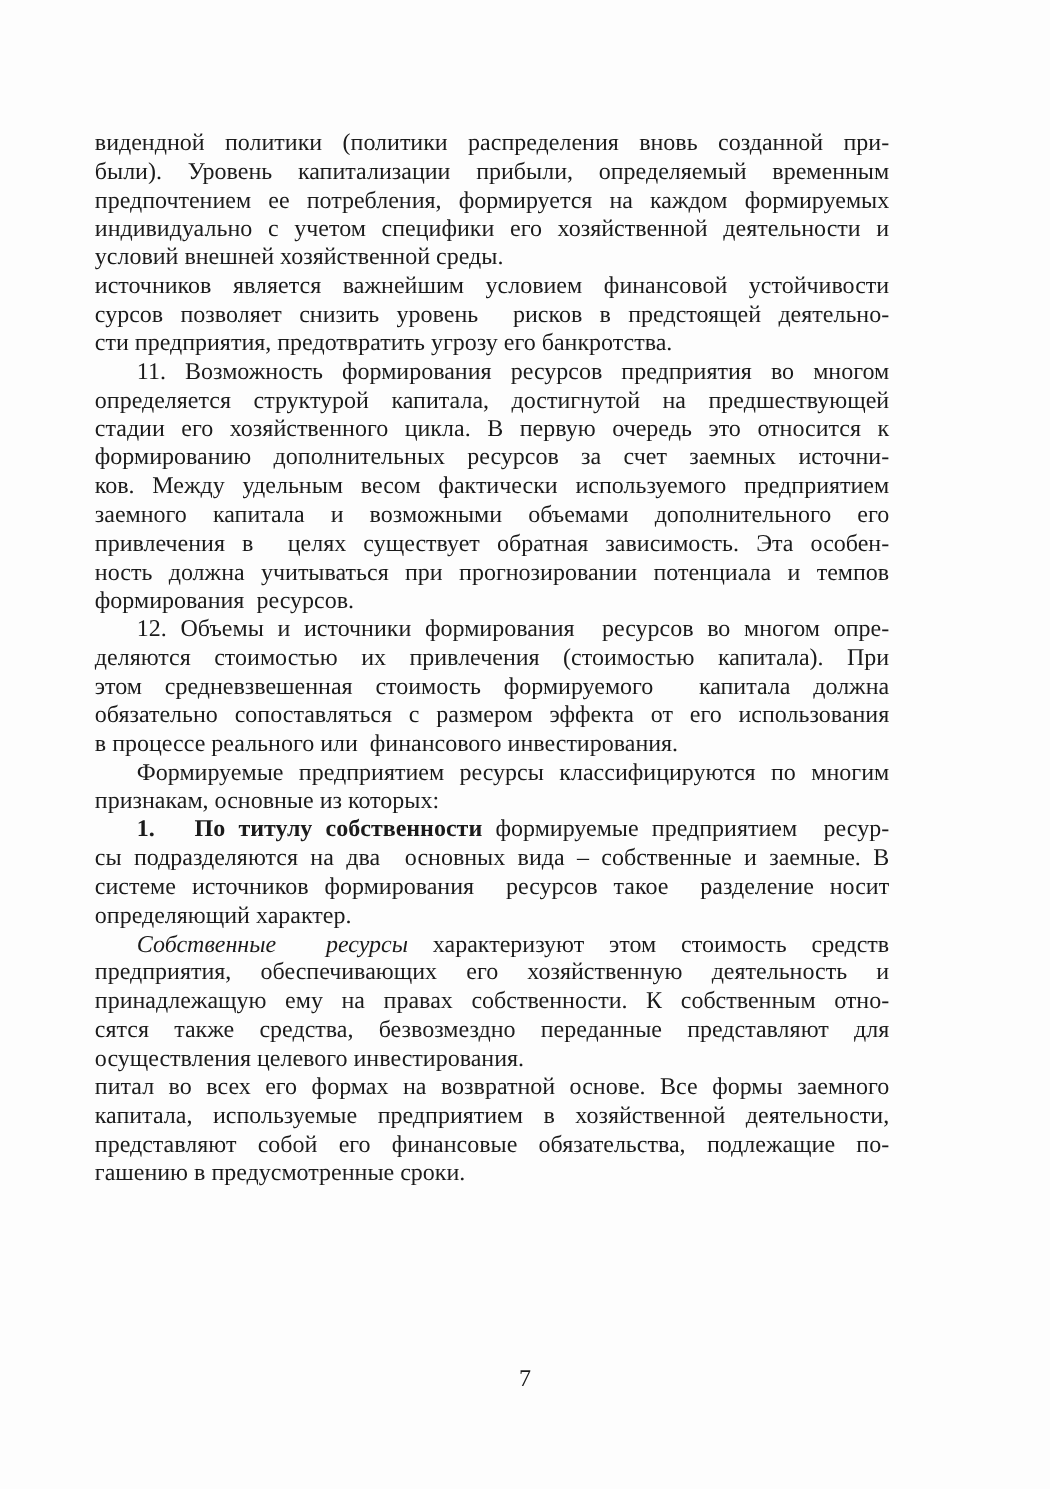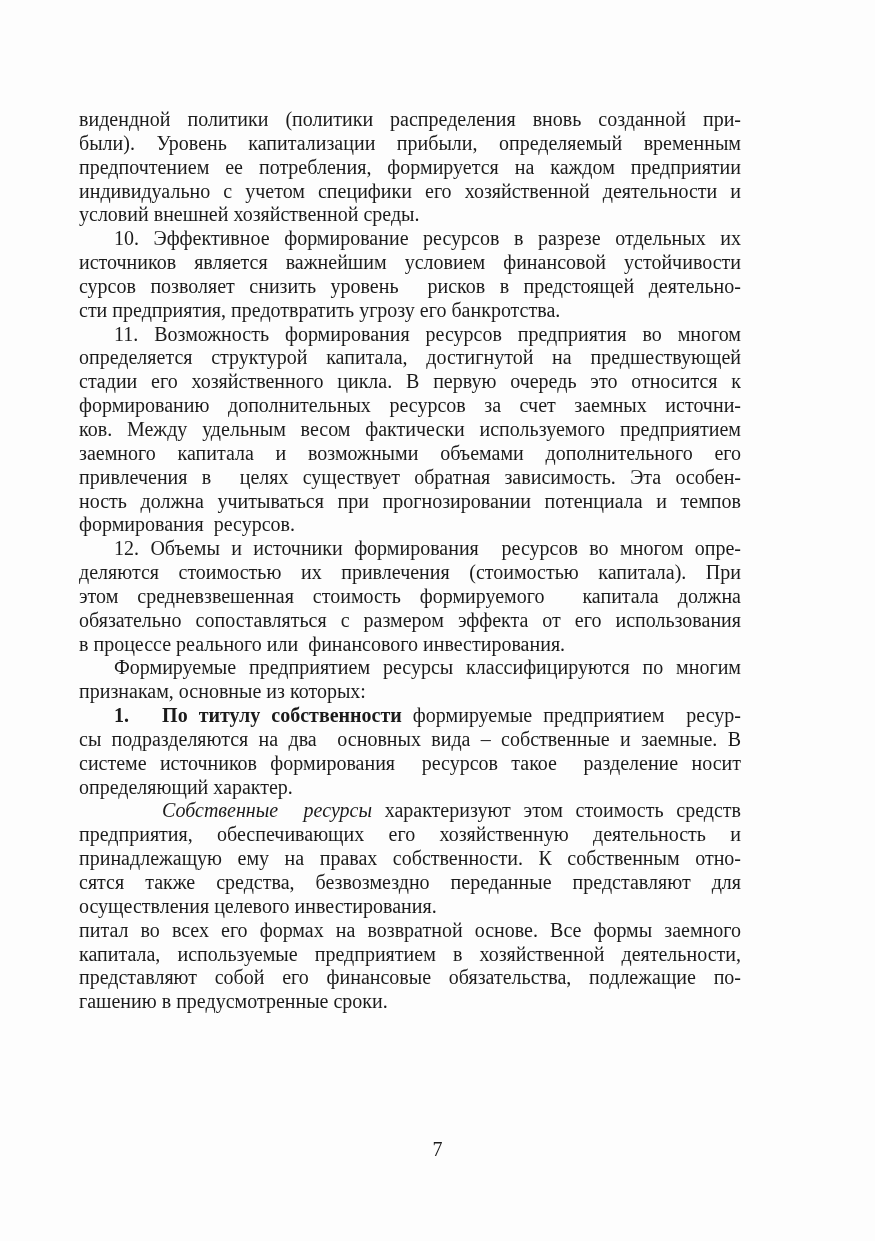--- a/index.html
+++ b/index.html
@@ -29,42 +29,41 @@
     text-align-last: justify;
     white-space: normal;
   }
   .line.last {
     text-align-last: left;
   }
   .line.indent {
     text-indent: 35px;
   }
   .b { font-weight: bold; }
-  .i { font-style: italic; margin-left: 48px; }
+  .i { font-style: italic; }
   .page-number {
     position: absolute;
     left: 0;
     top: 1138px;
     width: 875px;
     text-align: center;
     font-size: 20px;
     line-height: 23.85px;
   }
 </style>
 </head>
 <body>
 
 <div class="page">
   <div class="text-block">
       <div class="line"><span>видендной политики (политики распределения вновь созданной при-</span></div>
       <div class="line"><span>были). Уровень капитализации прибыли, определяемый временным</span></div>
-      <div class="line"><span>предпочтением ее потребления, формируется на каждом предприятии</span></div>
+      <div class="line"><span>предпочтением ее потребления, формируется на каждом формируемых</span></div>
       <div class="line"><span>индивидуально с учетом специфики его хозяйственной деятельности и</span></div>
       <div class="line last"><span>условий внешней хозяйственной среды.</span></div>
-      <div class="line indent"><span>10. Эффективное формирование ресурсов в разрезе отдельных их</span></div>
       <div class="line"><span>источников является важнейшим условием финансовой устойчивости</span></div>
       <div class="line"><span>сурсов позволяет снизить уровень&nbsp; рисков в предстоящей деятельно-</span></div>
       <div class="line last"><span>сти предприятия, предотвратить угрозу его банкротства.</span></div>
       <div class="line indent"><span>11. Возможность формирования ресурсов предприятия во многом</span></div>
       <div class="line"><span>определяется структурой капитала, достигнутой на предшествующей</span></div>
       <div class="line"><span>стадии его хозяйственного цикла. В первую очередь это относится к</span></div>
       <div class="line"><span>формированию дополнительных ресурсов за счет заемных источни-</span></div>
       <div class="line"><span>ков. Между удельным весом фактически используемого предприятием</span></div>
       <div class="line"><span>заемного капитала и возможными объемами дополнительного его</span></div>
       <div class="line"><span>привлечения в&nbsp; целях существует обратная зависимость. Эта особен-</span></div>

